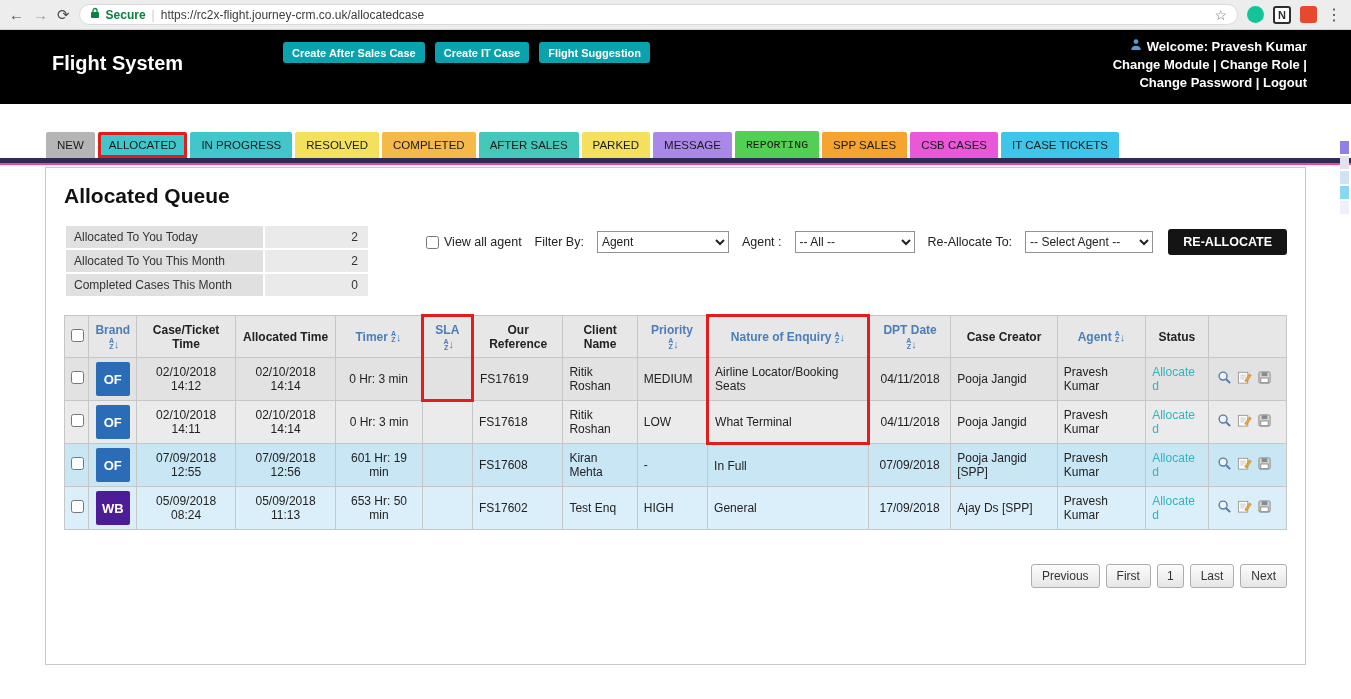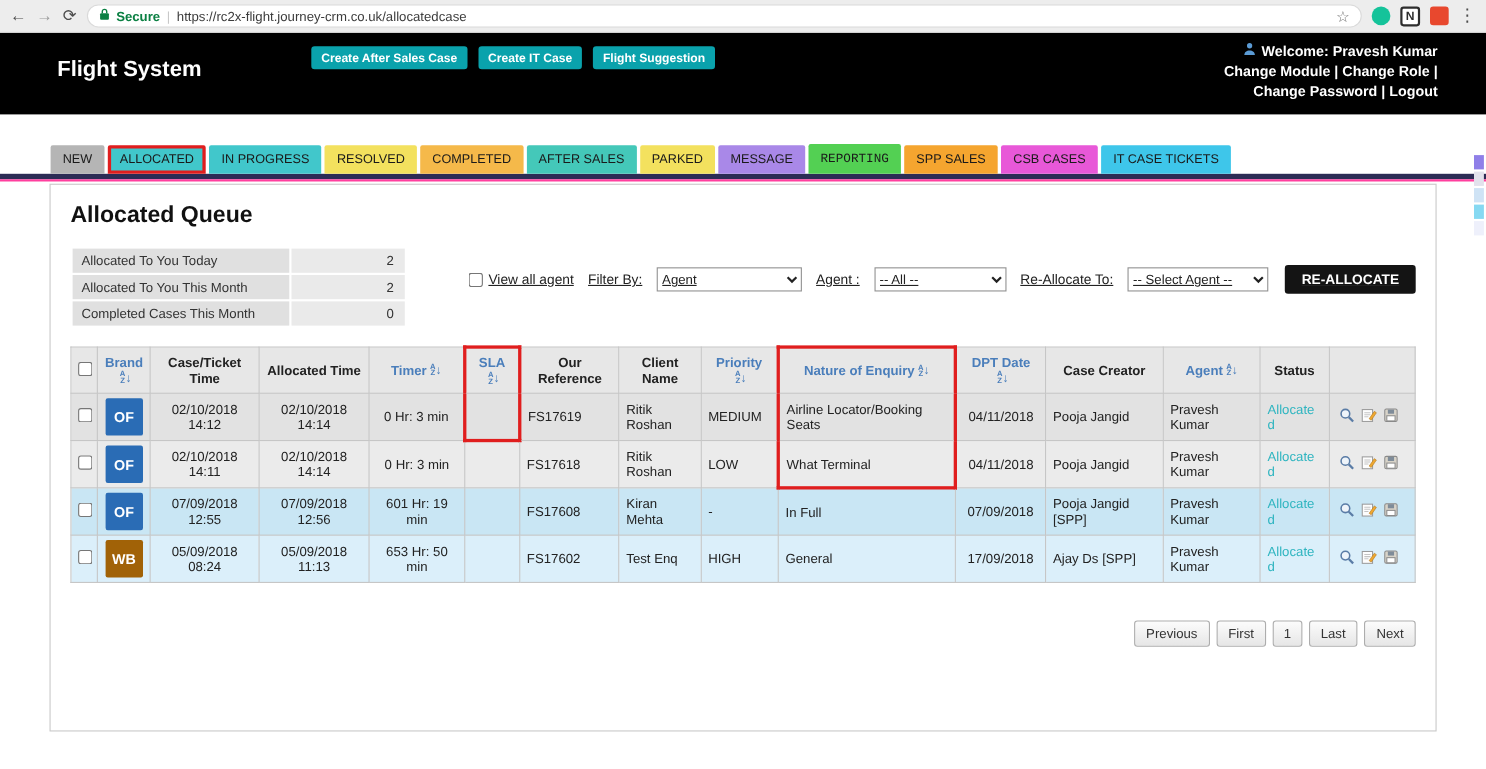--- a/index.html
+++ b/index.html
@@ -39,21 +39,21 @@
 
   
   .main-panel { margin:2px 45px 0; border:1px solid #c9c9c9; background:#fff; padding:14px 18px; height:498px; position:relative; }
   .page-title { font-size:21px; font-weight:bold; color:#111; margin:2px 0 16px; }
 
   .top-row { display:flex; align-items:flex-start; }
   .stats-table { border-collapse:separate; border-spacing:2px; font-size:12px; flex:0 0 306px; color:#333; }
   .stat-label { background:#e0e0e0; padding:4px 8px; width:198px; }
   .stat-value { background:#eaeaea; padding:4px 10px; text-align:right; width:104px; }
 
-  .filter-row { flex:1; display:flex; align-items:center; gap:13px; margin-left:56px; margin-top:17px; font-size:12.5px; color:#222;text-decoration:underline; }
+  .filter-row { flex:1; display:flex; align-items:center; gap:13px; margin-left:56px; margin-top:5px; font-size:12.5px; color:#222; }
   .view-all { display:flex; align-items:center; gap:5px; cursor:pointer; }
   .sel { font-family:inherit; font-size:12px; height:22px; border:1px solid #919191; background:#fff; color:#222; }
   .realloc-btn { margin-left:auto; background:#141414; color:#fff; font-weight:bold; font-size:12.5px; font-family:inherit; border:none; border-radius:3px; padding:6px 15px; cursor:pointer; }
 
   
   .cases-table { width:100%; border-collapse:collapse; table-layout:fixed; margin-top:16px; font-size:12px; color:#222; }
   .cases-table th, .cases-table td { border:1px solid #c6c6c6; padding:4px 6px; word-wrap:break-word; }
   .cases-table thead th { background:#e7e7e7; height:42px; text-align:center; vertical-align:middle; font-weight:bold; }
   .hlbl.sortable { color:#4a7ebb; }
   .cases-table tbody td { height:43px; vertical-align:middle; }
@@ -337,21 +337,21 @@
                 <line x1="3.5" y1="9.5" x2="7.5" y2="9.5" stroke="#c4c4c4"></line>
                 <path d="M8.2 11.4 L13.2 4.2 L15.2 5.6 L10.2 12.8 Z" fill="#f0a830" stroke="#b27a1d" stroke-width="0.6"></path>
               </svg></span><span class="action-icon"><svg width="15" height="15" viewBox="0 0 16 16">
                 <rect x="2" y="2" width="12" height="12" rx="1.5" fill="#d8d3c8" stroke="#8a8a8a"></rect>
                 <rect x="5" y="2.5" width="6" height="4" fill="#7f8c99"></rect>
                 <rect x="4" y="8.5" width="8" height="5" fill="#ffffff" stroke="#8a8a8a"></rect>
               </svg></span></td>
         </tr>
         <tr style="background: rgb(219, 239, 250);">
           <td class="c"><input type="checkbox" style=""></td>
-          <td class="c"><span class="brand-badge" style="background: #a16207;">WB</span></td>
+          <td class="c"><span class="brand-badge" style="background: #4c1d95;">WB</span></td>
           <td class="c">05/09/2018 08:24</td>
           <td class="c">05/09/2018 11:13</td>
           <td class="c">653 Hr: 50 min</td>
           <td class="c"></td>
           <td class="l">FS17602</td>
           <td class="l">Test Enq</td>
           <td class="l">HIGH</td>
           <td class="l">General</td>
           <td class="c">17/09/2018</td>
           <td class="l">Ajay Ds [SPP]</td>

